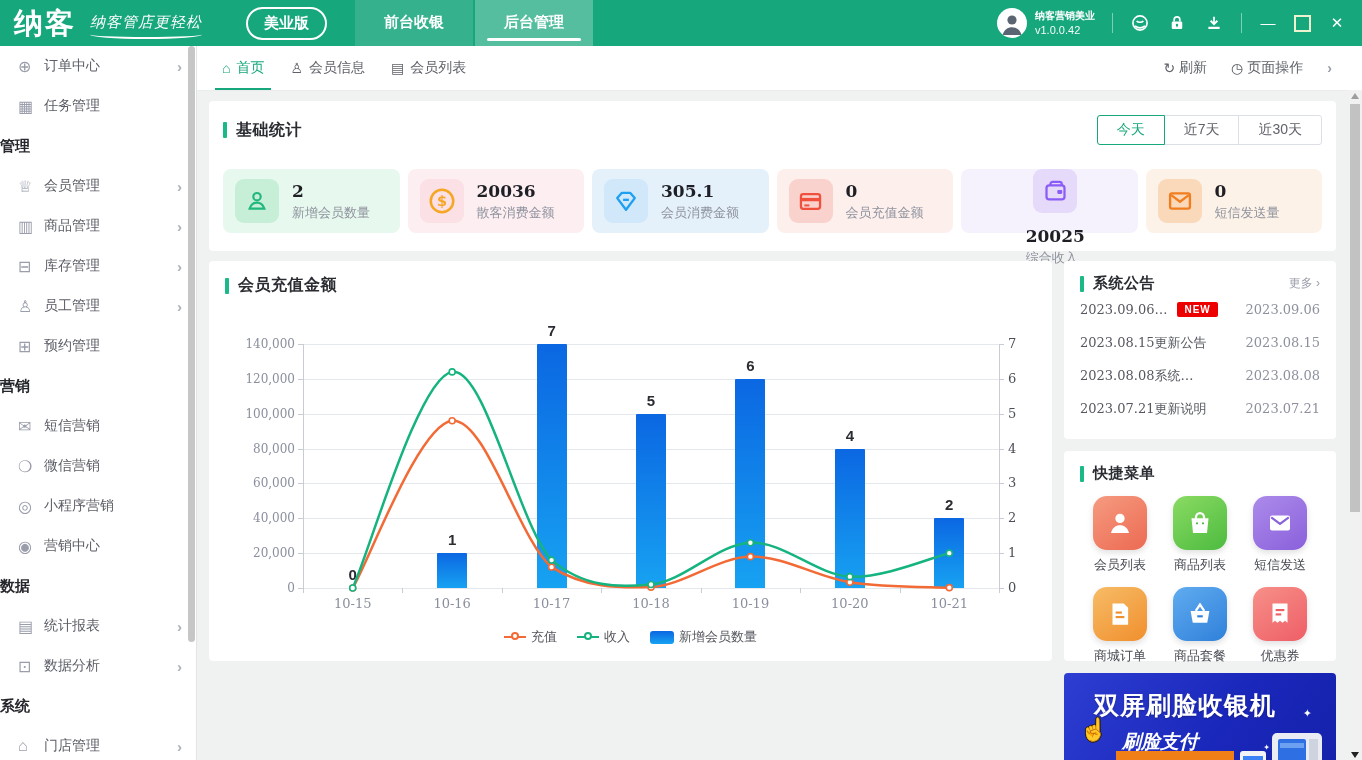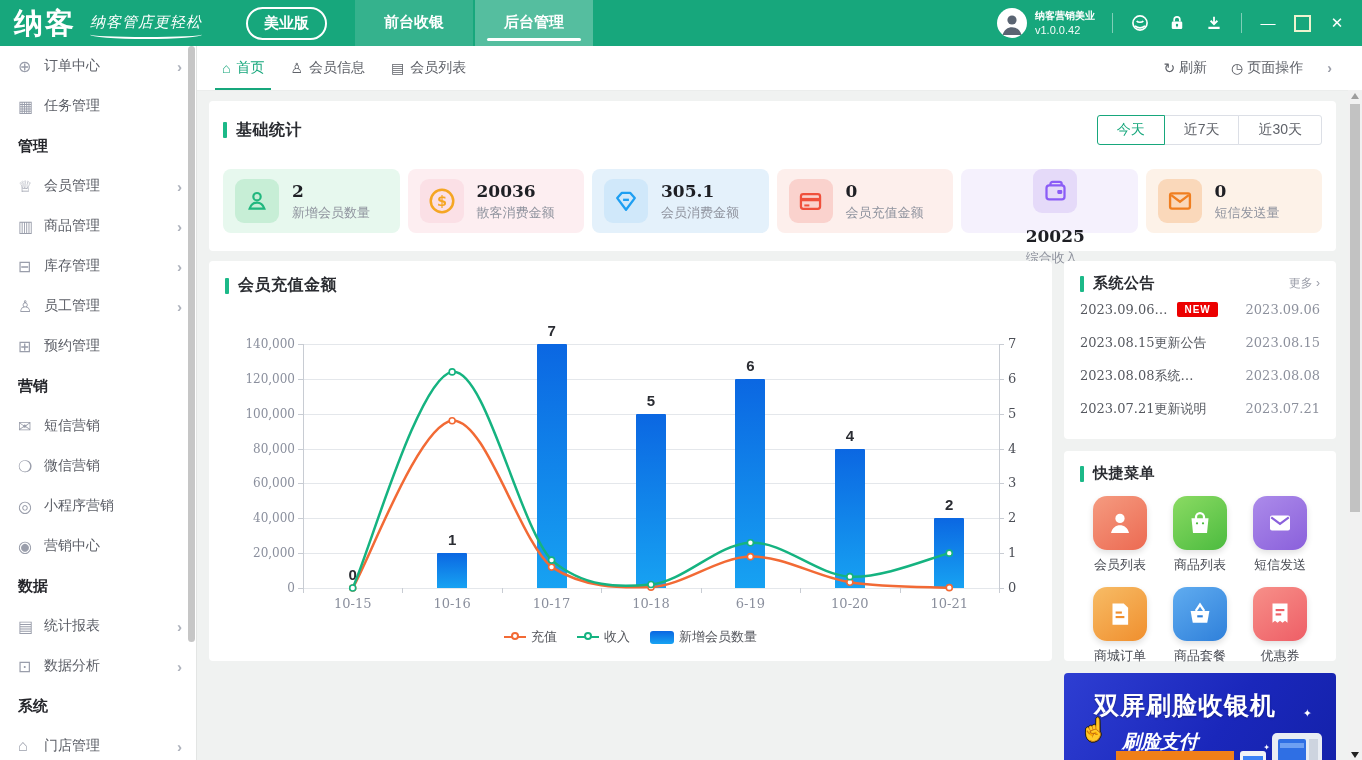--- a/index.html
+++ b/index.html
@@ -26,21 +26,21 @@
   .user-txt .vr{font-size:11px;opacity:.95;}
   .hdivider{width:1px;height:20px;background:rgba(255,255,255,.45);}
   .hicon{width:20px;height:20px;display:flex;align-items:center;justify-content:center;cursor:pointer;}
   .winbtn{font-size:15px;cursor:pointer;width:18px;text-align:center;line-height:18px;}
   .maxbox{width:13px;height:13px;border:2px solid #eef3cf;cursor:pointer;}
   
   .sidebar{position:absolute;left:0;top:46px;width:196px;bottom:0;background:#fff;border-right:1px solid #e3e5e4;z-index:20;}
   .side-item{height:40px;display:flex;align-items:center;padding:0 14px 0 18px;color:#5b5e66;font-size:14px;cursor:pointer;}
   .side-item .sic{width:26px;font-size:16px;color:#9a9eab;flex:none;}
   .side-item .arr{margin-left:auto;color:#aeb2bc;font-size:15px;font-weight:bold;}
-  .side-sec{height:40px;line-height:40px;padding-left:18px;font-size:15px;font-weight:bold;color:#26272c;font-family:Liberation Serif, serif;}
+  .side-sec{height:40px;line-height:40px;padding-left:0;font-size:15px;font-weight:bold;color:#26272c;font-family:Liberation Serif, serif;}
   .side-scroll{position:absolute;right:1px;top:0;width:7px;height:596px;background:#c6c6c6;border-radius:4px;cursor:pointer;}
   
   .main{position:absolute;left:197px;top:46px;right:14px;bottom:0;background:#f0f2f1;overflow:hidden;}
   .tabstrip{height:44px;background:#fff;display:flex;align-items:center;padding:0 16px 0 12px;border-bottom:1px solid #ebedec;}
   .ptab{display:flex;align-items:center;gap:6px;padding:0 13px;height:44px;font-size:14px;color:#5f6269;cursor:pointer;position:relative;}
   .ptab .tic{font-size:14px;}
   .ptab.active{color:#17a77c;}
   .ptab.active::after{content:"";position:absolute;left:6px;right:6px;bottom:0;height:2px;background:#17a77c;}
   .strip-right{margin-left:auto;display:flex;align-items:center;gap:24px;color:#5f6269;font-size:14px;}
   .strip-act{display:flex;align-items:center;gap:4px;cursor:pointer;}
@@ -421,21 +421,21 @@
             <div class="bar-lab" style="left:207.14285714285714px;top:209.14285714285714px">1</div>
             <div class="tick" style="left:276.8571428571429px;top:266px;width:1px;height:5px"></div>
             <div class="xlab" style="left:296.57142857142856px;top:274px">10-17</div>
             <div class="bar" style="left:311.57142857142856px;width:30px;top:22px;height:244px"></div>
             <div class="bar-lab" style="left:306.57142857142856px;top:0px">7</div>
             <div class="tick" style="left:376.2857142857143px;top:266px;width:1px;height:5px"></div>
             <div class="xlab" style="left:396px;top:274px">10-18</div>
             <div class="bar" style="left:411px;width:30px;top:91.71428571428572px;height:174.28571428571428px"></div>
             <div class="bar-lab" style="left:406px;top:69.71428571428572px">5</div>
             <div class="tick" style="left:475.7142857142857px;top:266px;width:1px;height:5px"></div>
-            <div class="xlab" style="left:495.42857142857144px;top:274px">6-19</div>
+            <div class="xlab" style="left:495.42857142857144px;top:274px">10-19</div>
             <div class="bar" style="left:510.42857142857144px;width:30px;top:56.85714285714286px;height:209.14285714285714px"></div>
             <div class="bar-lab" style="left:505.42857142857144px;top:34.85714285714286px">6</div>
             <div class="tick" style="left:575.1428571428571px;top:266px;width:1px;height:5px"></div>
             <div class="xlab" style="left:594.8571428571429px;top:274px">10-20</div>
             <div class="bar" style="left:609.8571428571429px;width:30px;top:126.57142857142858px;height:139.42857142857142px"></div>
             <div class="bar-lab" style="left:604.8571428571429px;top:104.57142857142858px">4</div>
             <div class="tick" style="left:674.5714285714286px;top:266px;width:1px;height:5px"></div>
             <div class="xlab" style="left:694.2857142857143px;top:274px">10-21</div>
             <div class="bar" style="left:709.2857142857143px;width:30px;top:196.28571428571428px;height:69.71428571428571px"></div>
             <div class="bar-lab" style="left:704.2857142857143px;top:174.28571428571428px">2</div>

